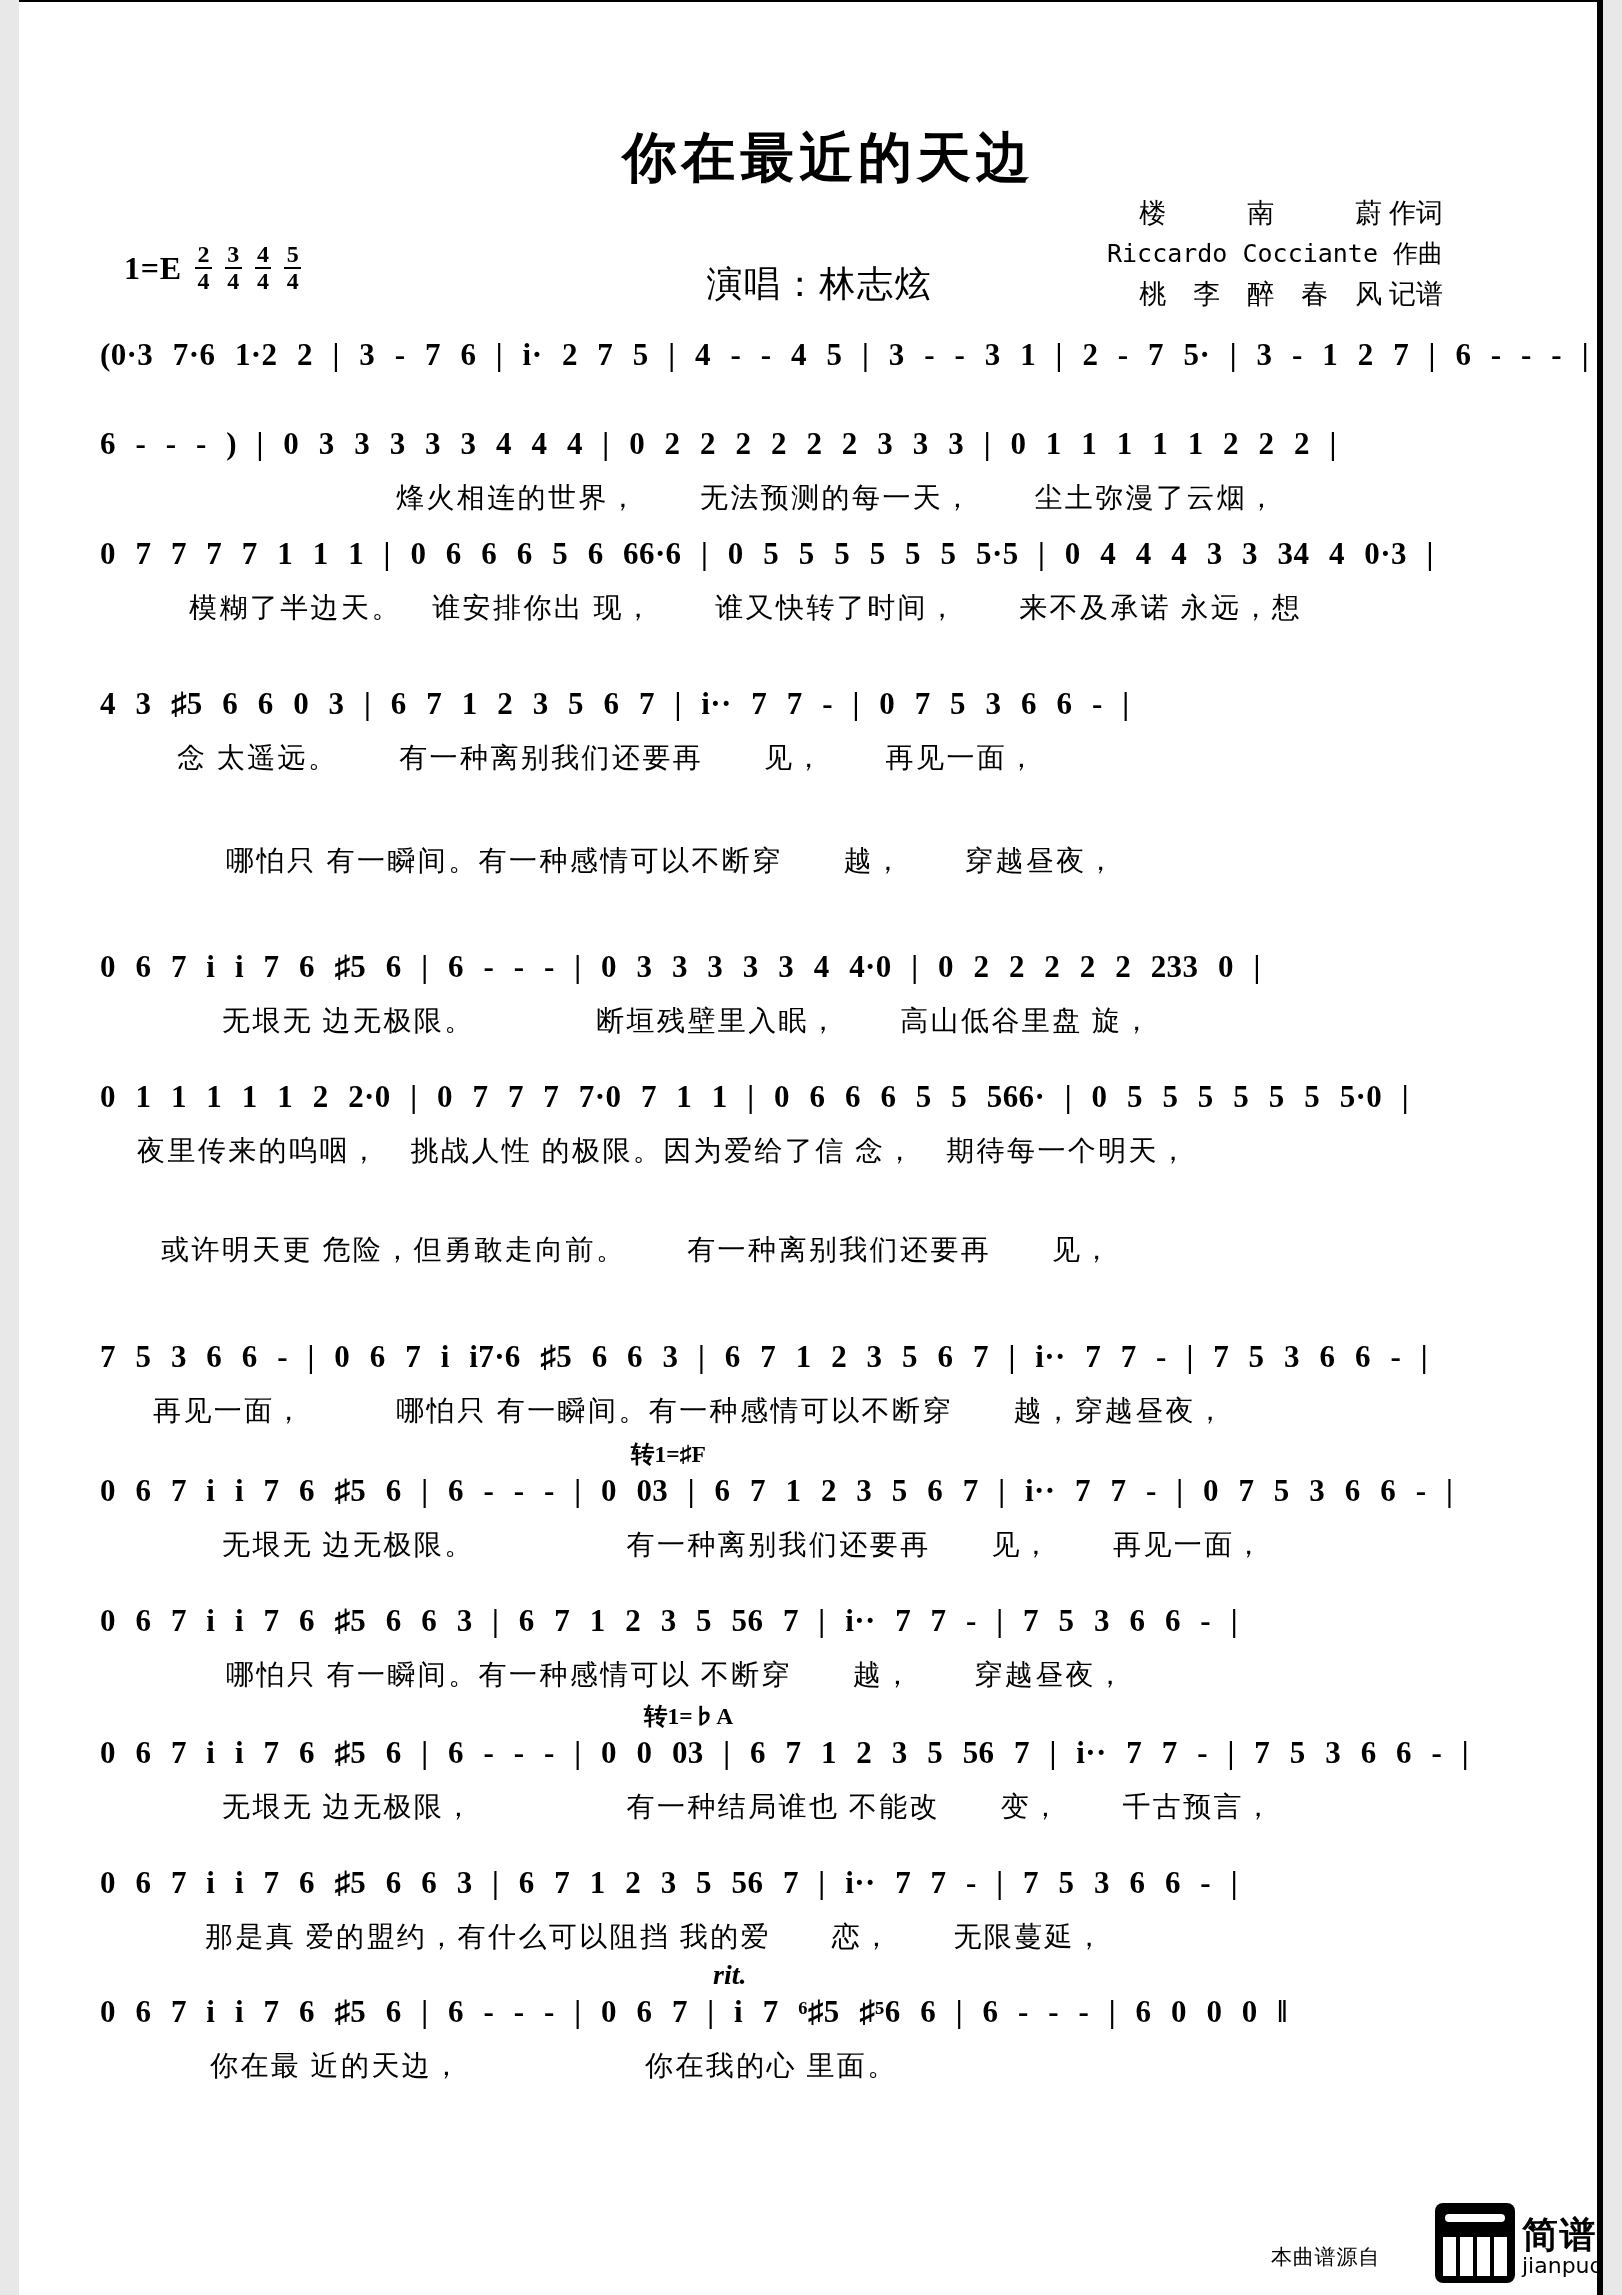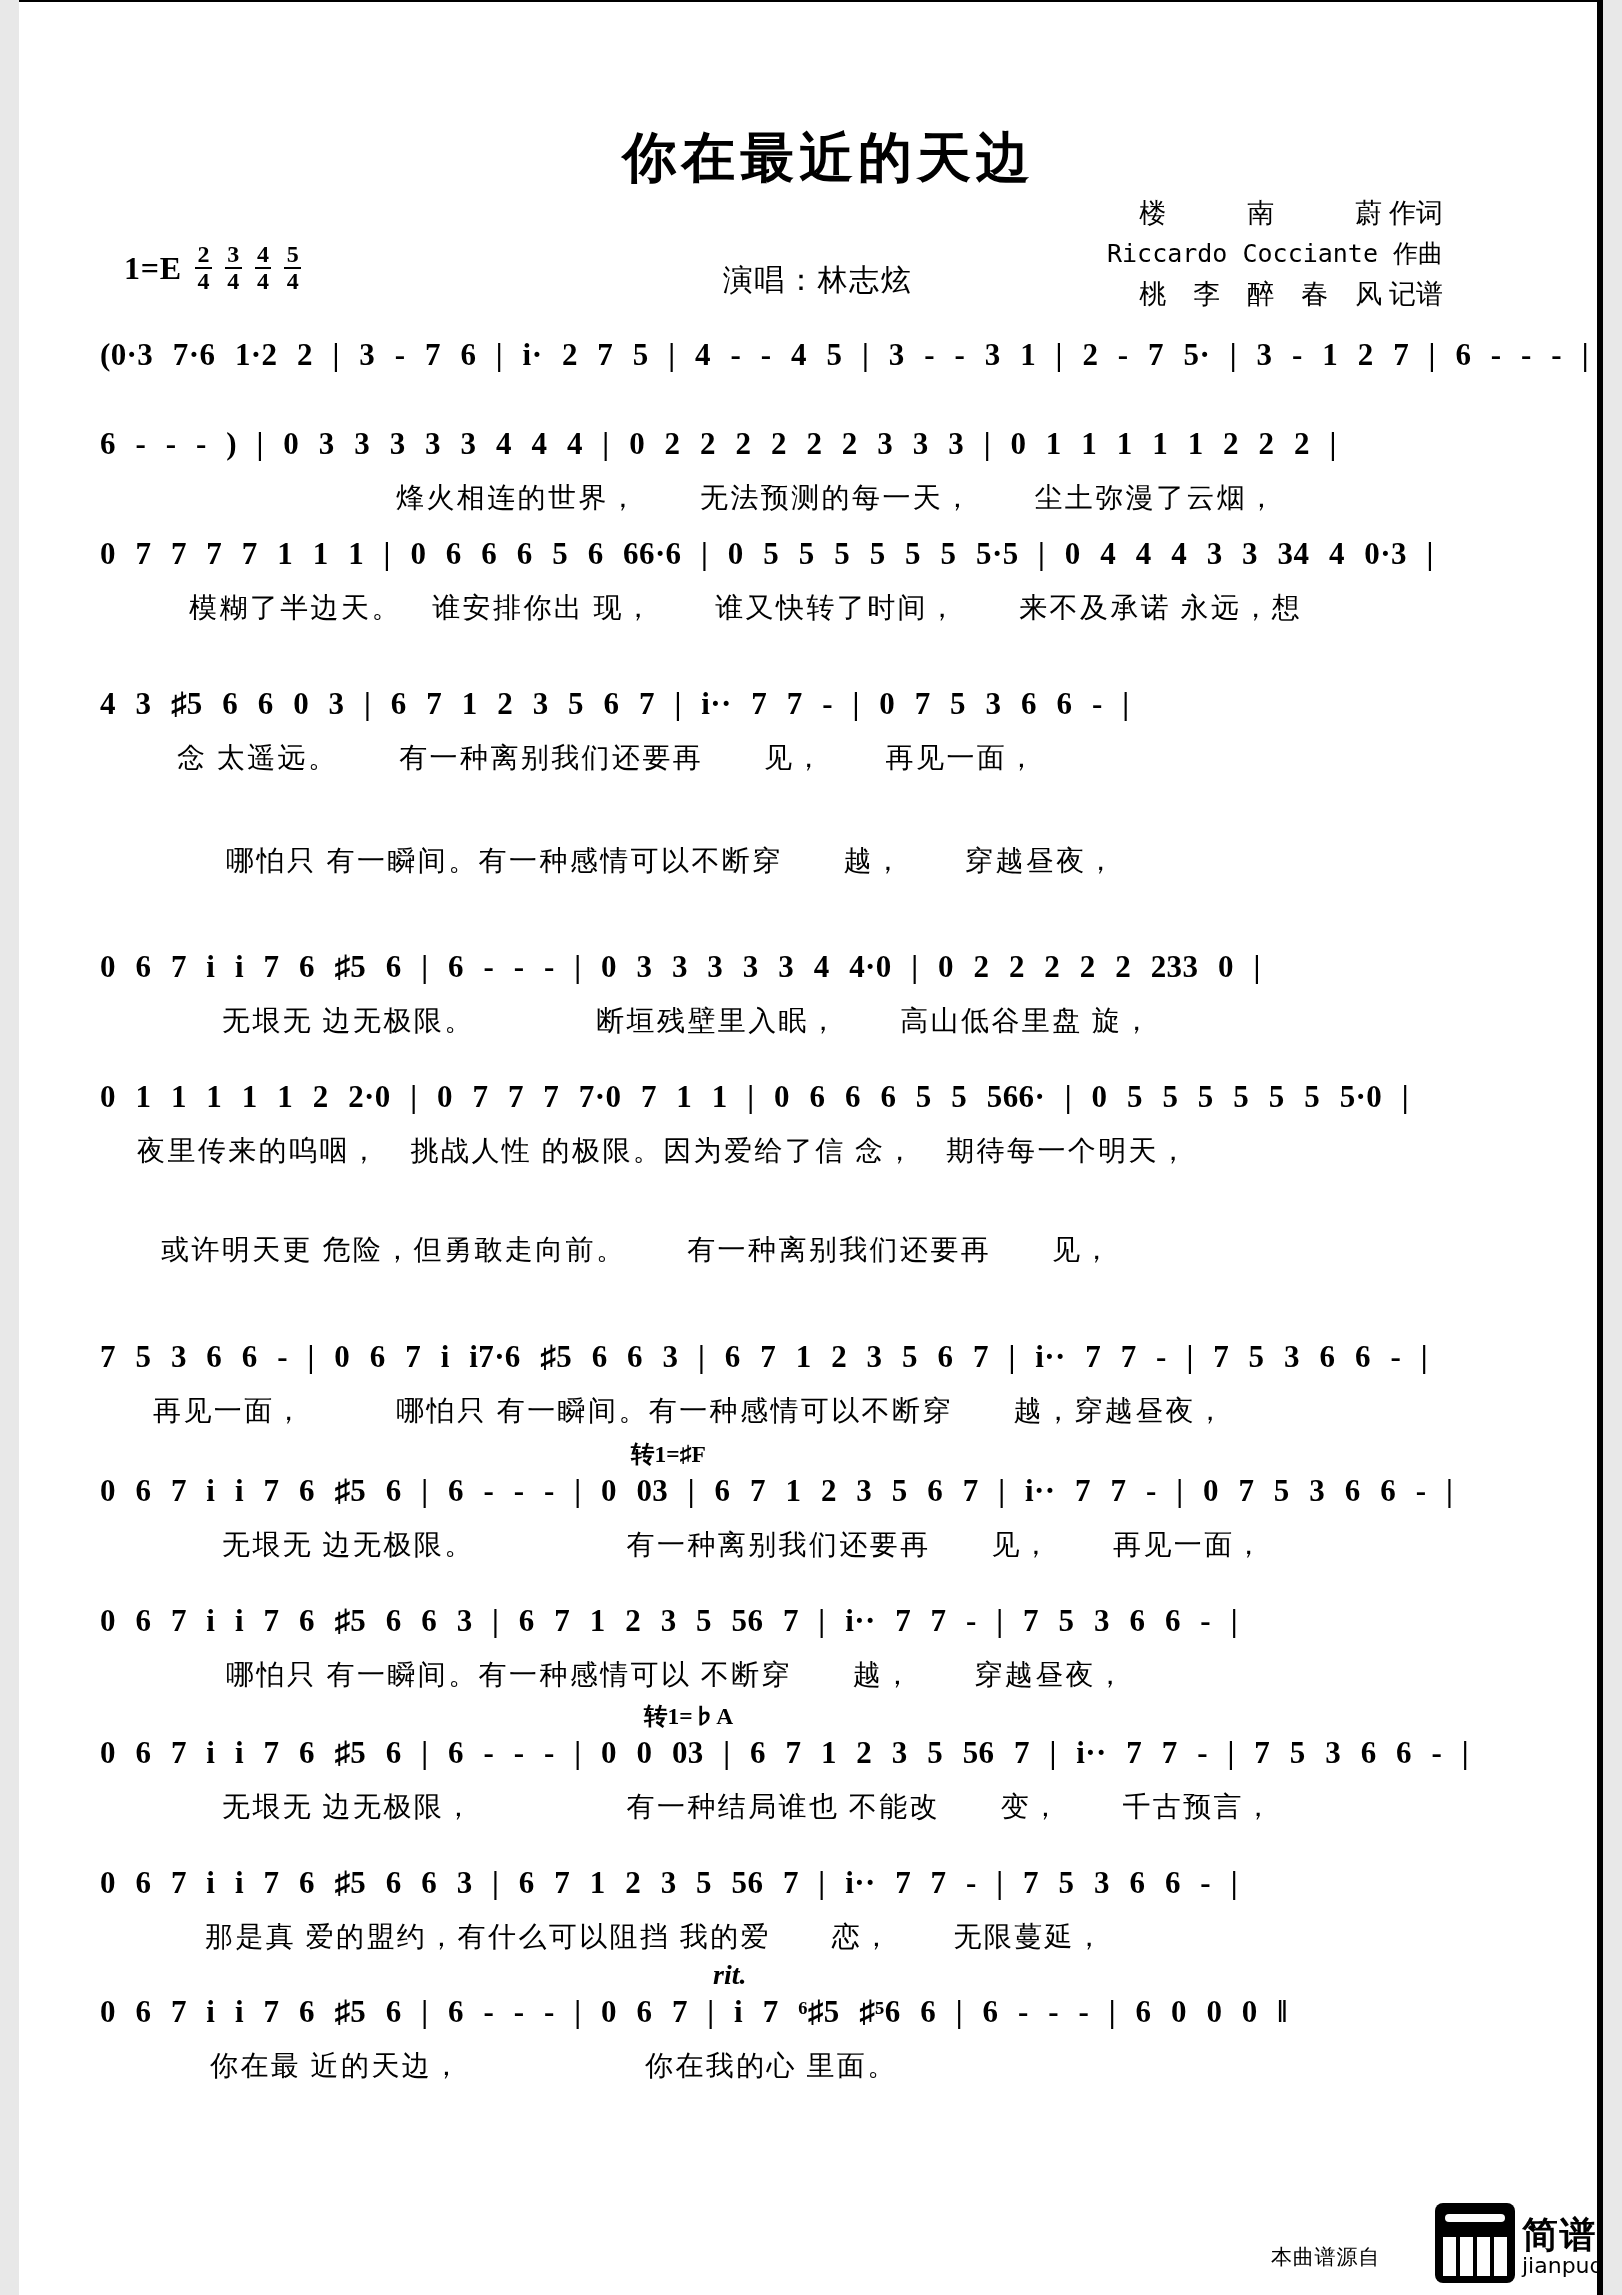--- a/index.html
+++ b/index.html
@@ -18,21 +18,21 @@
   .title{
     position:absolute;top:120px;left:50%;
     transform:translateX(-45%);
     font-size:54px;font-weight:700;
     letter-spacing:4.9px;white-space:nowrap;
     font-family:"Liberation Serif", serif;
   }
   .performer{
     position:absolute;top:258px;left:50%;
     transform:translateX(-45%);
-    font-size:30px;letter-spacing:1.6px;white-space:nowrap;
+    font-size:36px;letter-spacing:1.6px;white-space:nowrap;
   }
   .keysig{
     position:absolute;top:240px;left:105px;
     font-size:32px;font-weight:700;white-space:nowrap;
     display:flex;align-items:center;gap:13px;
   }
   .keysig .tonic{letter-spacing:0.8px;}
   .frac{display:inline-flex;flex-direction:column;align-items:center;
     font-size:24px;font-weight:700;line-height:1.05;}
   .frac .num{border-bottom:2.4px solid #000;padding:0 2.4px;}

